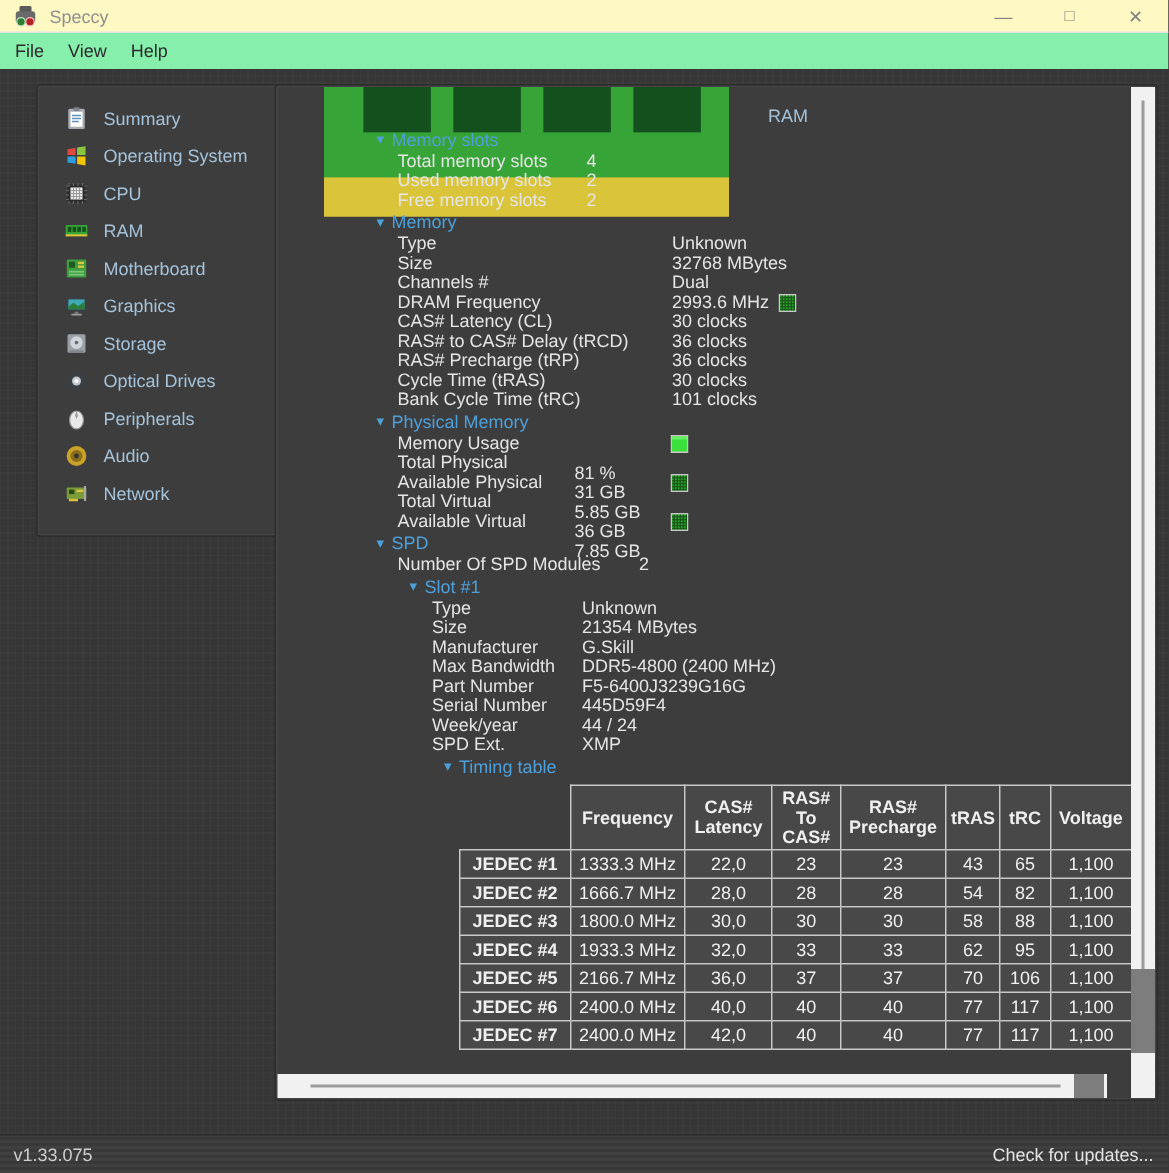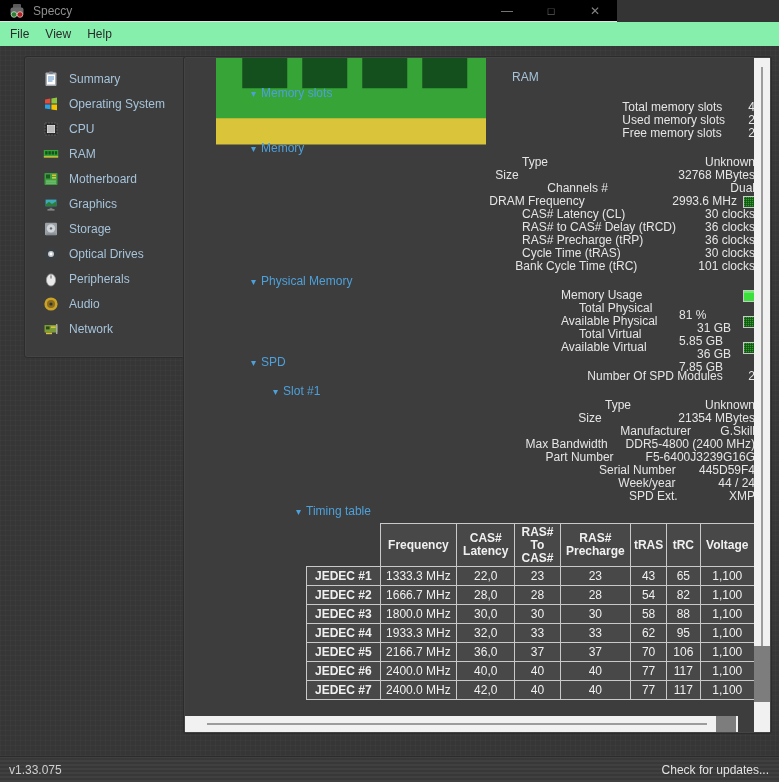--- a/index.html
+++ b/index.html
@@ -6,22 +6,22 @@
   html,body { width:779px; height:782px; overflow:hidden; }
   body {
     font-family:"Liberation Sans", sans-serif;
     font-size:12px;
     background:#343434;
     position:relative;
     -webkit-font-smoothing:antialiased;
   }
   
   .titlebar{
-    position:absolute; left:0; top:0; width:617px; height:22px;
-    background:#000000; display:flex; align-items:center;
+    position:absolute; left:0; top:0; width:779px; height:22px;
+    background:#fef9c3; display:flex; align-items:center;
     border-bottom:1px solid #e3e3e3;
   }
   .titlebar .app-ic{ margin-left:9px; width:16px; height:16px; display:inline-block; }
   .titlebar .title{ margin-left:8px; color:#8f8f8f; font-size:12px; }
   .win-controls{ margin-left:auto; display:flex; height:100%; }
   .win-btn{ width:44px; height:100%; display:flex; align-items:center; justify-content:center;
     color:#838383; font-size:12px; cursor:default; }
   .win-btn.max{ font-size:11px; }
   .win-btn.close{ font-size:12px; }
   
@@ -55,21 +55,21 @@
   .page-header{ margin:11px 0 0 16px; display:flex; align-items:center; height:16px; }
   .page-header .ic{ width:16px; height:16px; }
   .page-title{ margin-left:11px; color:#a6c3da; font-size:12px; }
   
   .sec-header{ height:15px; line-height:15px; margin-top:1px; display:flex; align-items:center;
     color:var(--accent-blue,#4da0da); }
   .sec-header .arrow{ font-size:10px; margin-right:5px; color:var(--accent-blue,#4da0da); }
   .sec-header.indent-1{ margin-left:66px; }
   .sec-header.indent-2{ margin-left:88px; }
   .sec-header.indent-3{ margin-left:111px; }
-  .kv-row{ height:13px; line-height:13px; display:flex; align-items:center; color:#e5e5e5;justify-content:flex-end; }
+  .kv-row{ height:13px; line-height:13px; display:flex; align-items:center; color:#e5e5e5; }
   .kv-row.indent-1{ margin-left:80px; }
   .kv-row.indent-2{ margin-left:103px; }
   .kv-row .lab{ flex:0 0 auto; white-space:nowrap; }
   .kv-row .val{ white-space:nowrap; }
   .sec-memory-slots .lab{ width:126px; }
   .sec-memory .lab{ width:183px; }
   .sec-physical-memory .lab{ width:118px; }
   .sec-physical-memory .val{ display:inline-block; width:58px;margin-top:39px; }
   .sec-spd .lab{ width:161px; }
   .sec-slot-1 .lab{ width:100px; }

